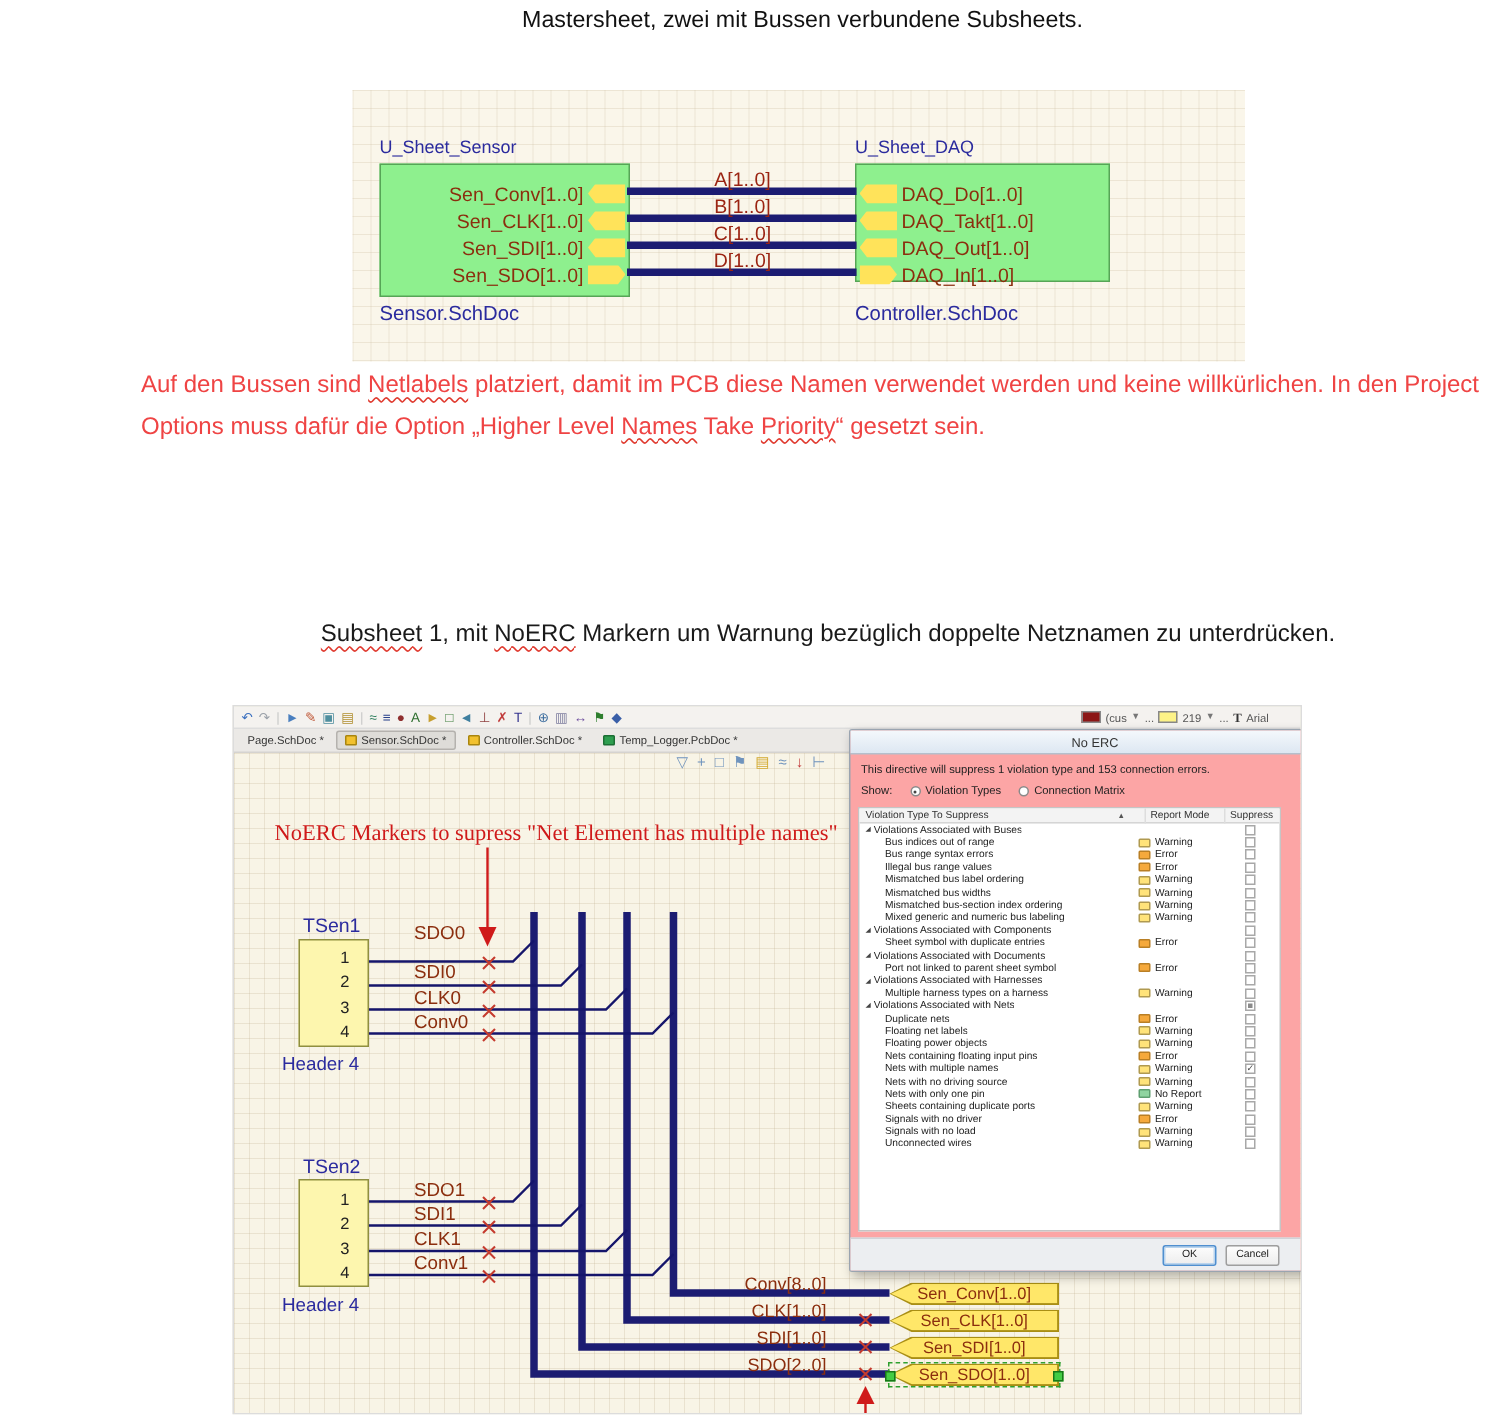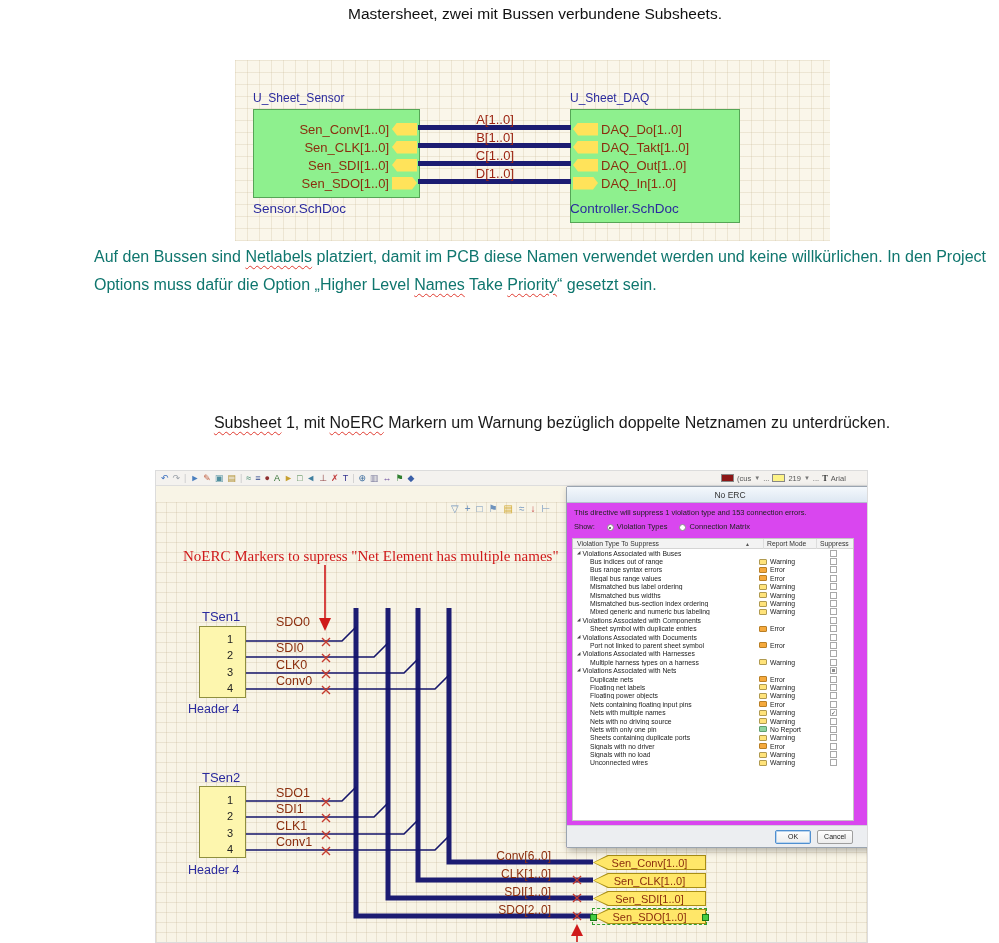--- a/index.html
+++ b/index.html
@@ -2,21 +2,21 @@
 <html><head>
 <meta charset="utf-8">
 <style>
   *{box-sizing:border-box;margin:0;padding:0}
   html,body{width:999px;height:943px;overflow:hidden;background:#fff}
   body{font-family:"Liberation Sans",sans-serif;position:relative;color:#1b1b1b}
   .abs{position:absolute}
 
   
   #heading{left:92px;top:5px;width:886px;text-align:center;font-size:15.5px;color:#111}
-  #para-block{left:94px;top:243px;width:892px;font-size:16px;line-height:27.5px;color:#0f766e}
+  #para-block{left:94px;top:243px;width:892px;font-size:16px;line-height:27.5px;color:#ef4444}
   #para1{text-align:justify}
   #para2{font-style:italic}
   #caption{left:105px;top:414px;width:894px;text-align:center;font-size:16px;color:#1a1a1a}
   .sq{text-decoration:underline;text-decoration-style:wavy;text-decoration-color:#e03a2f;text-decoration-thickness:1px;text-underline-offset:3px}
 
   
   #fig1{left:235px;top:60px;width:595px;height:181px;background-color:#faf6ea;
     background-image:linear-gradient(to right,rgba(205,190,160,.30) 1px,transparent 1px),
                      linear-gradient(to bottom,rgba(205,190,160,.30) 1px,transparent 1px);
     background-size:12px 12px;}
@@ -94,21 +94,21 @@
   #ports .port:nth-of-type(3){top:389px}#ports .port:nth-of-type(4){top:407px}
   .port-bg{position:absolute;inset:0;background:#a98e14;clip-path:polygon(0 50%,13% 0,100% 0,100% 100%,13% 100%)}
   .port-fg{position:absolute;inset:1px;background:#ffe769;clip-path:polygon(0 50%,13% 0,100% 0,100% 100%,13% 100%);
     display:flex;align-items:center;justify-content:center;font-size:11px;color:#8b2e0e;white-space:nowrap}
   .port.selected{outline:1px dashed #2fa02f}
   .port.selected::before,.port.selected::after{content:'';position:absolute;width:5px;height:5px;background:#44cc44;border:1px solid #187818;top:5px;z-index:2}
   .port.selected::before{left:-3px}
   .port.selected::after{right:-3px}
 
   
-  #dlg{position:absolute;left:410px;top:15px;width:328px;height:362px;background:#d946ef;border:1px solid #9aa4b0;
+  #dlg{position:absolute;left:410px;top:15px;width:328px;height:362px;background:#fca5a5;border:1px solid #9aa4b0;
     border-radius:2px;box-shadow:2px 3px 7px rgba(0,0,0,.28);font-size:7.5px;color:#222}
   #dlg-title{position:absolute;left:0;top:0;width:100%;height:16px;background:linear-gradient(#f4f8fc,#dde7f2);
     border-bottom:1px solid #b5bfcc;text-align:center;font-size:8.5px;line-height:16px;color:#333}
   #dlg-close{position:absolute;right:2px;top:2px;width:20px;height:12px;background:#e2514e;border:1px solid #b03330;
     border-radius:2px;color:#fff;font-size:7px;line-height:11px;text-align:center}
   #dlg-directive{position:absolute;left:7px;top:21px}
   #dlg-show{position:absolute;left:7px;top:35px;display:flex;align-items:center;gap:12px}
   .radio{display:flex;align-items:flex-end;gap:3px}
   .rdot{width:7px;height:7px;border:1px solid #8a8a8a;border-radius:50%;background:#fff;position:relative;flex:0 0 7px}
   .radio.selected .rdot::after{content:'';position:absolute;inset:1.5px;border-radius:50%;background:#444}
@@ -166,21 +166,21 @@
         <span class="se-arrow"></span>
       </div>
       <div class="se-row">
         <span>Sen_SDO[1..0]</span>
         <span class="se-arrow"></span>
       </div>
     </div>
   <div class="abs sheet-file" style="left:18px;top:141px">Sensor.SchDoc</div>
 
   <div class="abs sheet-title" style="left:335px;top:31px">U_Sheet_DAQ</div>
-  <div class="abs sheetbox se-right" style="left:335px;top:49px;width:170px;height:114px">
+  <div class="abs sheetbox se-right" style="left:335px;top:49px;width:170px;height:79px">
 
   <div class="se-row">
         <span class="se-arrow"></span>
         <span>DAQ_Do[1..0]</span>
       </div>
       <div class="se-row">
         <span class="se-arrow"></span>
         <span>DAQ_Takt[1..0]</span>
       </div>
       <div class="se-row">
@@ -245,20 +245,38 @@
       <span class="ddv">▼</span>
     <span>...</span>
     <span class="swatch" id="sw-width"></span>
     <span>219</span>
       <span class="ddv">▼</span>
     <span>...</span>
     <span id="tb-font-t">T</span>
     <span>Arial</span>
   </div>
 
+  <div id="alt-tabs">
+
+  <div class="tab">
+        <span>Page.SchDoc *</span>
+      </div>
+      <div class="tab active">
+        <span class="tab-ic ic-schdoc"></span>
+        <span>Sensor.SchDoc *</span>
+      </div>
+      <div class="tab">
+        <span class="tab-ic ic-schdoc"></span>
+        <span>Controller.SchDoc *</span>
+      </div>
+      <div class="tab">
+        <span class="tab-ic ic-pcbdoc"></span>
+        <span>Temp_Logger.PcbDoc *</span>
+      </div>
+    </div>
 
   <div id="canvas">
     <svg id="wires-svg" width="713" height="442" viewBox="0 0 713 442">
       <g stroke="#1c1c72" stroke-width="5" fill="none" stroke-linejoin="miter">
         <path d="M200 106 V414 H437"></path>
         <path d="M232 106 V396 H437"></path>
         <path d="M262 106 V378 H437"></path>
         <path d="M293 106 V360 H437"></path>
       </g>
       <g stroke="#15156b" stroke-width="1.6" fill="none">
@@ -339,21 +357,21 @@
 
     <div>SDO1</div>
         <div>SDI1</div>
         <div>CLK1</div>
         <div>Conv1</div>
       </div>
     <div id="hdr2" class="hdrlbl">Header 4</div>
 
     <div id="blbls">
 
-    <div>Conv[6..0]</div>
+    <div>Conv[8..0]</div>
         <div>CLK[1..0]</div>
         <div>SDI[1..0]</div>
         <div>SDO[2..0]</div>
       </div>
 
     <div id="ports">
 
     <div class="port">
           <span class="port-bg"></span>
           <span class="port-fg">Sen_Conv[1..0]</span>

